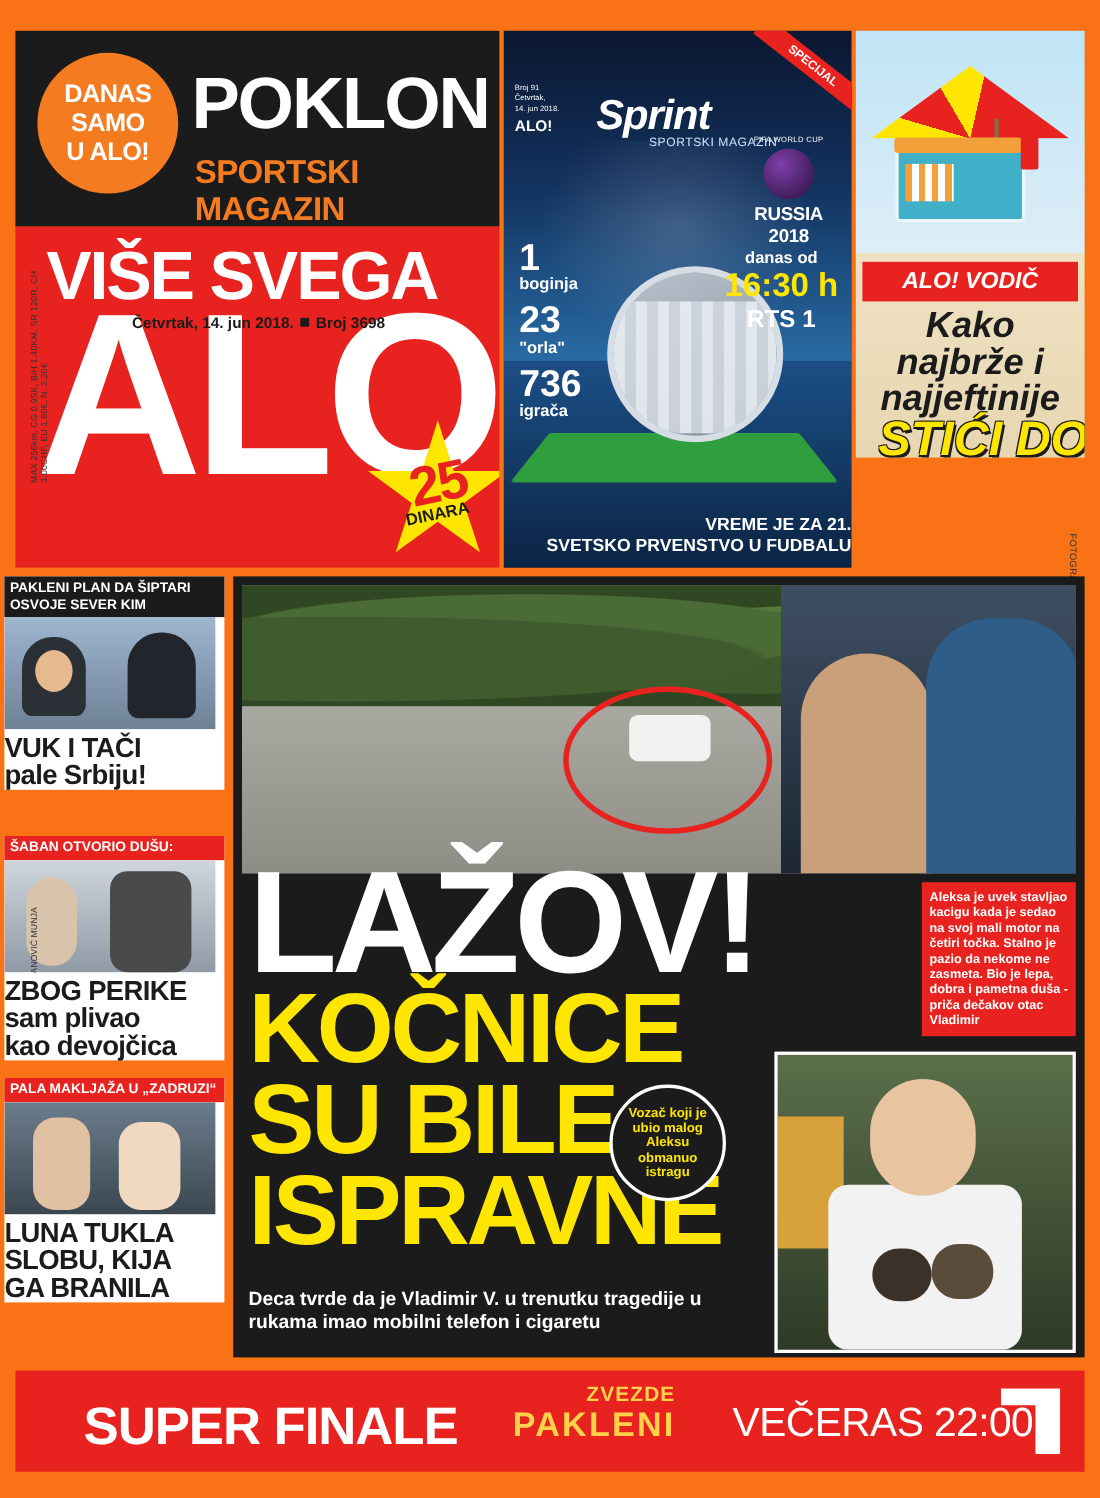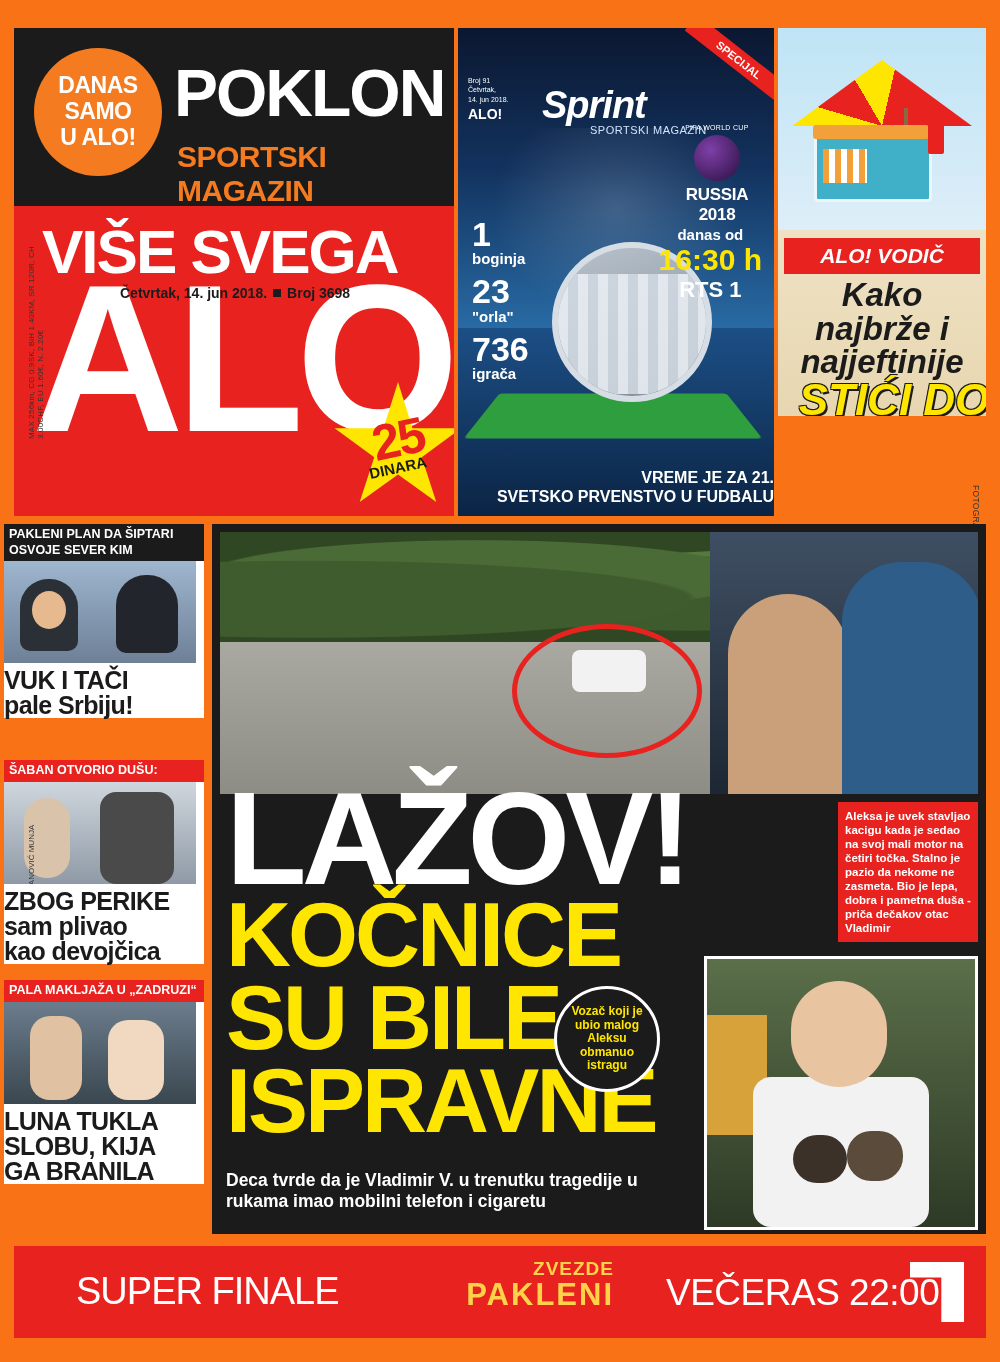--- a/index.html
+++ b/index.html
@@ -132,21 +132,21 @@
   .boy-photo .chair{position:absolute;left:0;top:56px;width:60px;height:120px;background:#d8a23a;}
 
   .lazov{position:absolute;left:14px;top:258px;color:#fff;font-size:132px;font-weight:bold;letter-spacing:-5px;line-height:.86;}
   .kocnice{position:absolute;left:14px;top:370px;color:#ffe600;font-size:90px;font-weight:bold;letter-spacing:-3px;line-height:.92;}
   .deck{position:absolute;left:14px;top:646px;color:#fff;font-size:17.5px;font-weight:bold;line-height:1.18;width:470px;}
   .bubble{position:absolute;left:342px;top:462px;width:92px;height:92px;border-radius:50%;background:#1b1b1b;border:3px solid #fff;
     color:#ffe600;font-size:12px;font-weight:bold;text-align:center;line-height:1.12;display:flex;align-items:center;justify-content:center;padding:4px;}
 
   
   .banner{position:absolute;left:14px;top:1246px;width:972px;height:92px;background:#e8221e;overflow:hidden;}
-  .banner .sf{position:absolute;left:62px;top:24px;color:#fff;font-size:38px;font-weight:normal;letter-spacing:-1px;}
+  .banner .sf{position:absolute;left:62px;top:24px;color:#fff;font-size:48px;font-weight:bold;letter-spacing:-1px;}
   .banner .logo{position:absolute;left:410px;top:12px;width:190px;height:70px;text-align:right;}
   .banner .logo .l1{color:#ffd24a;font-size:19px;font-weight:bold;letter-spacing:1px;}
   .banner .logo .l2{color:#ffd24a;font-size:31px;font-weight:bold;letter-spacing:2px;line-height:.95;}
   .banner .vec{position:absolute;left:616px;top:26px;color:#fff;font-size:37px;letter-spacing:-.5px;margin-left:36px;}
   .banner .tv{position:absolute;right:22px;top:16px;width:54px;height:60px;background:#fff;
     clip-path:polygon(0 0,100% 0,100% 100%,58% 100%,58% 26%,0 26%);}
 </style>
 </head>
 <body>
 

